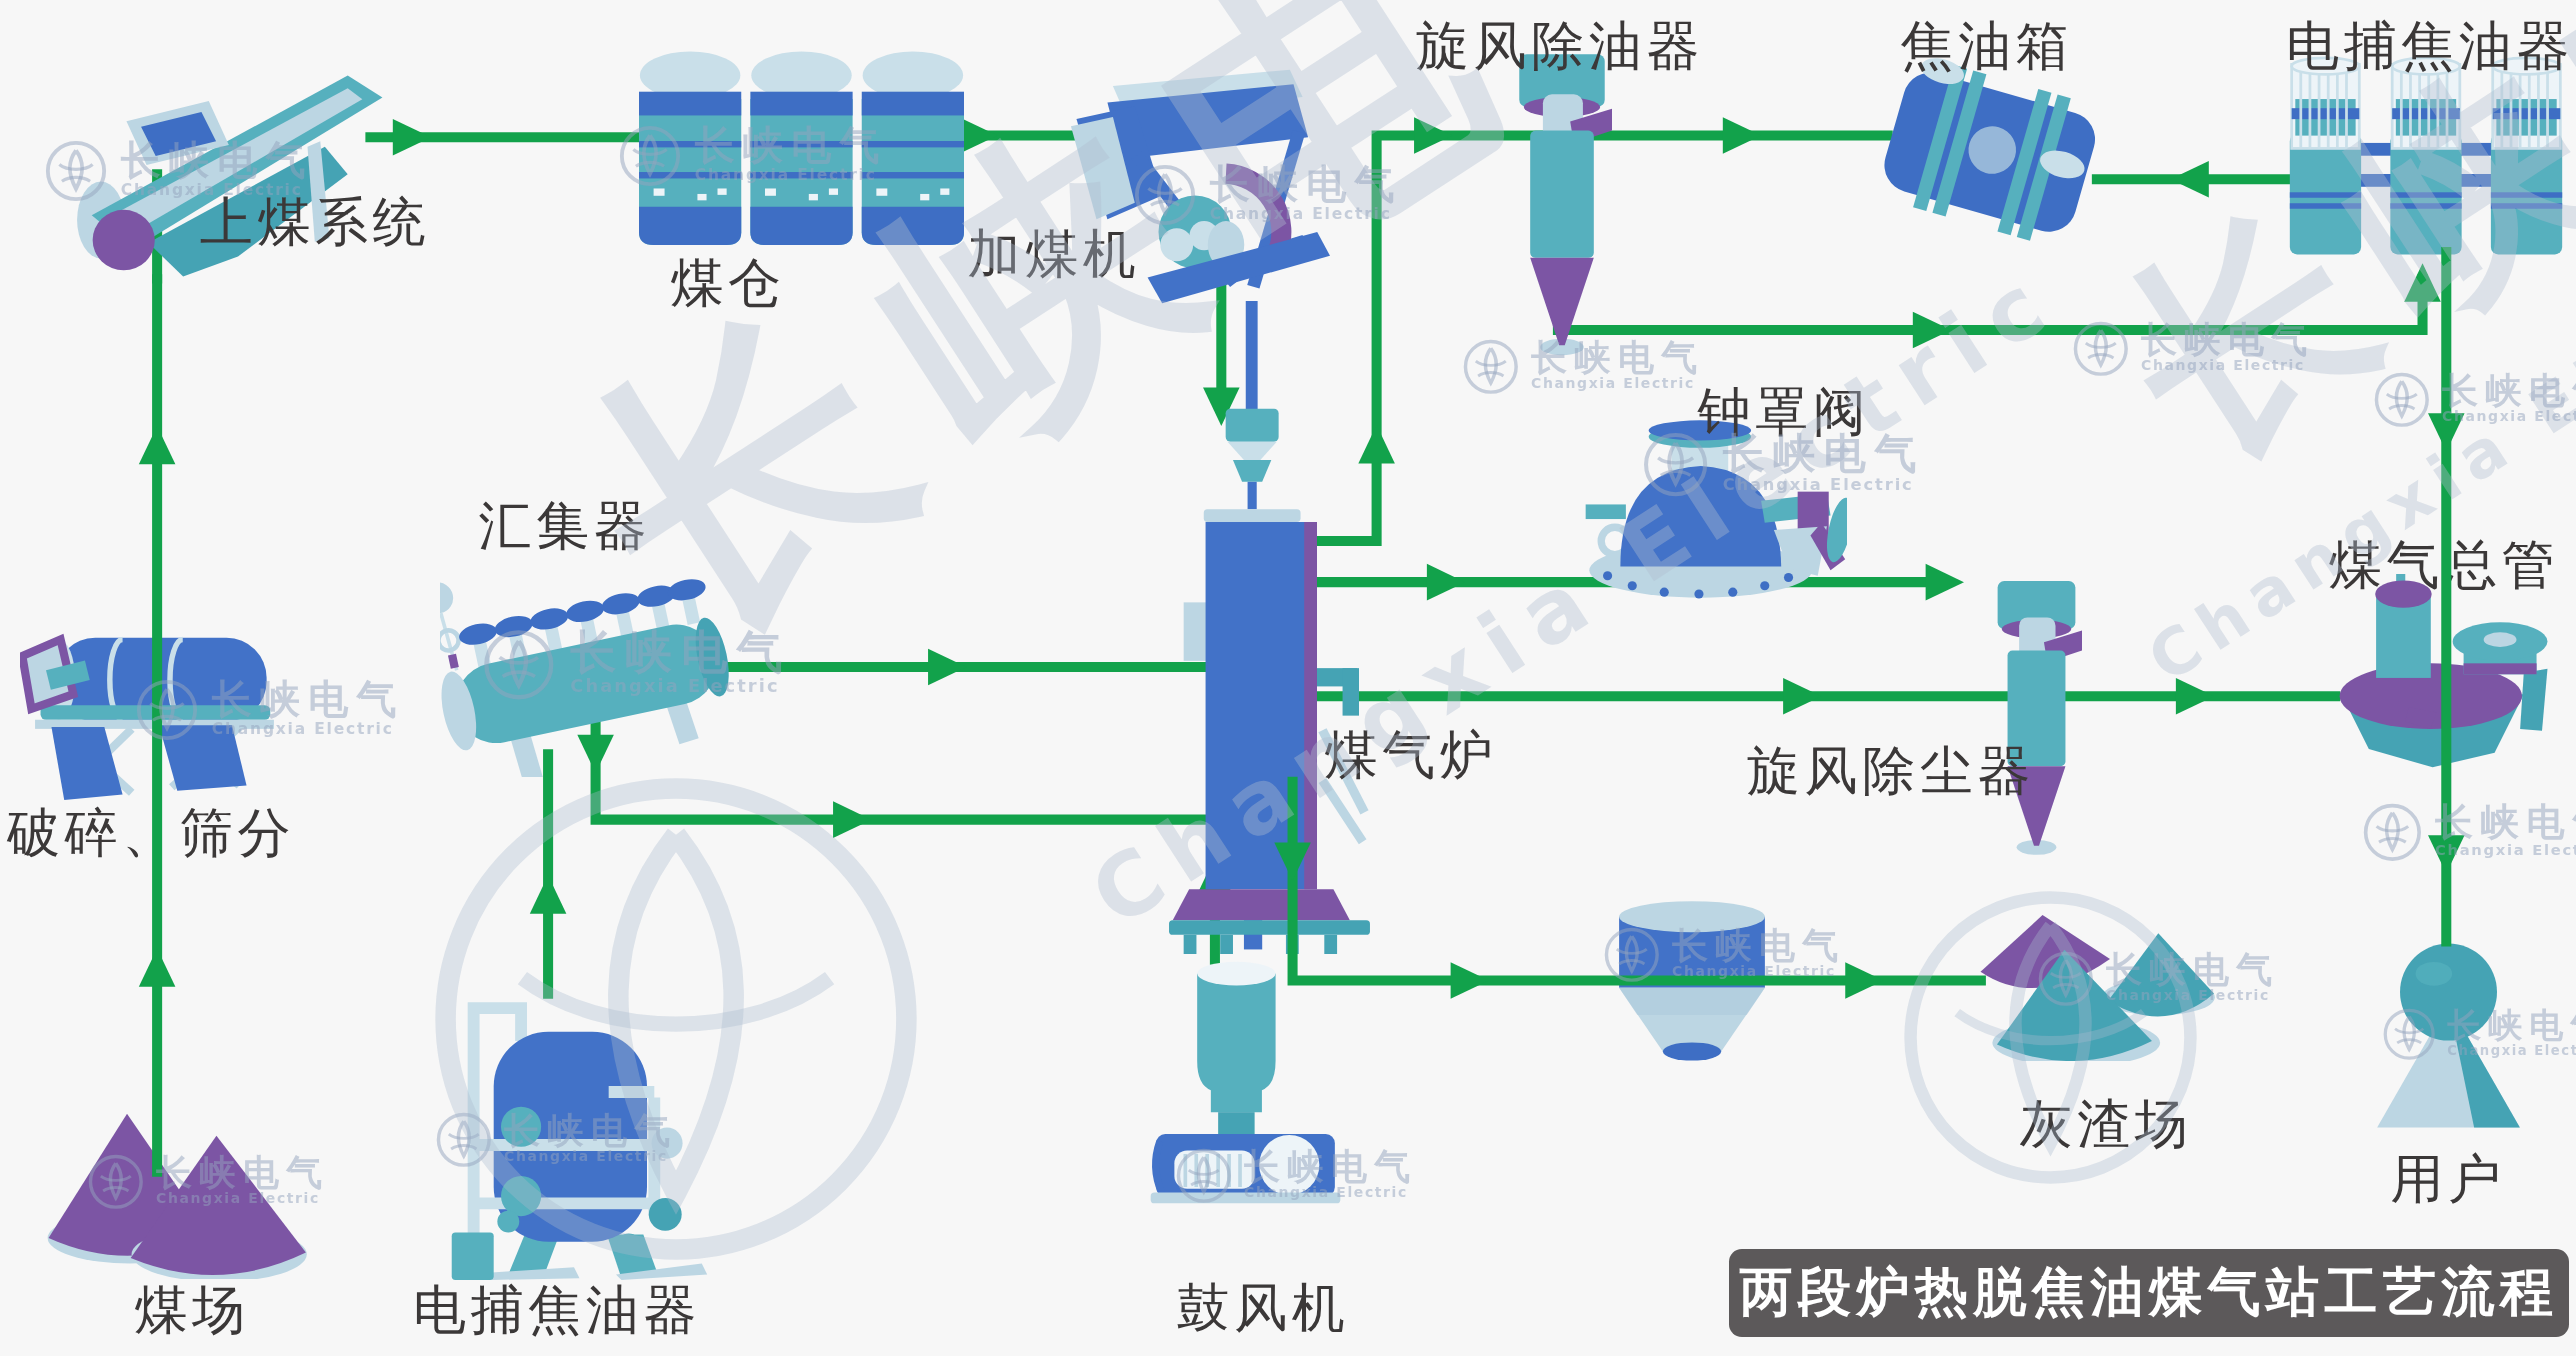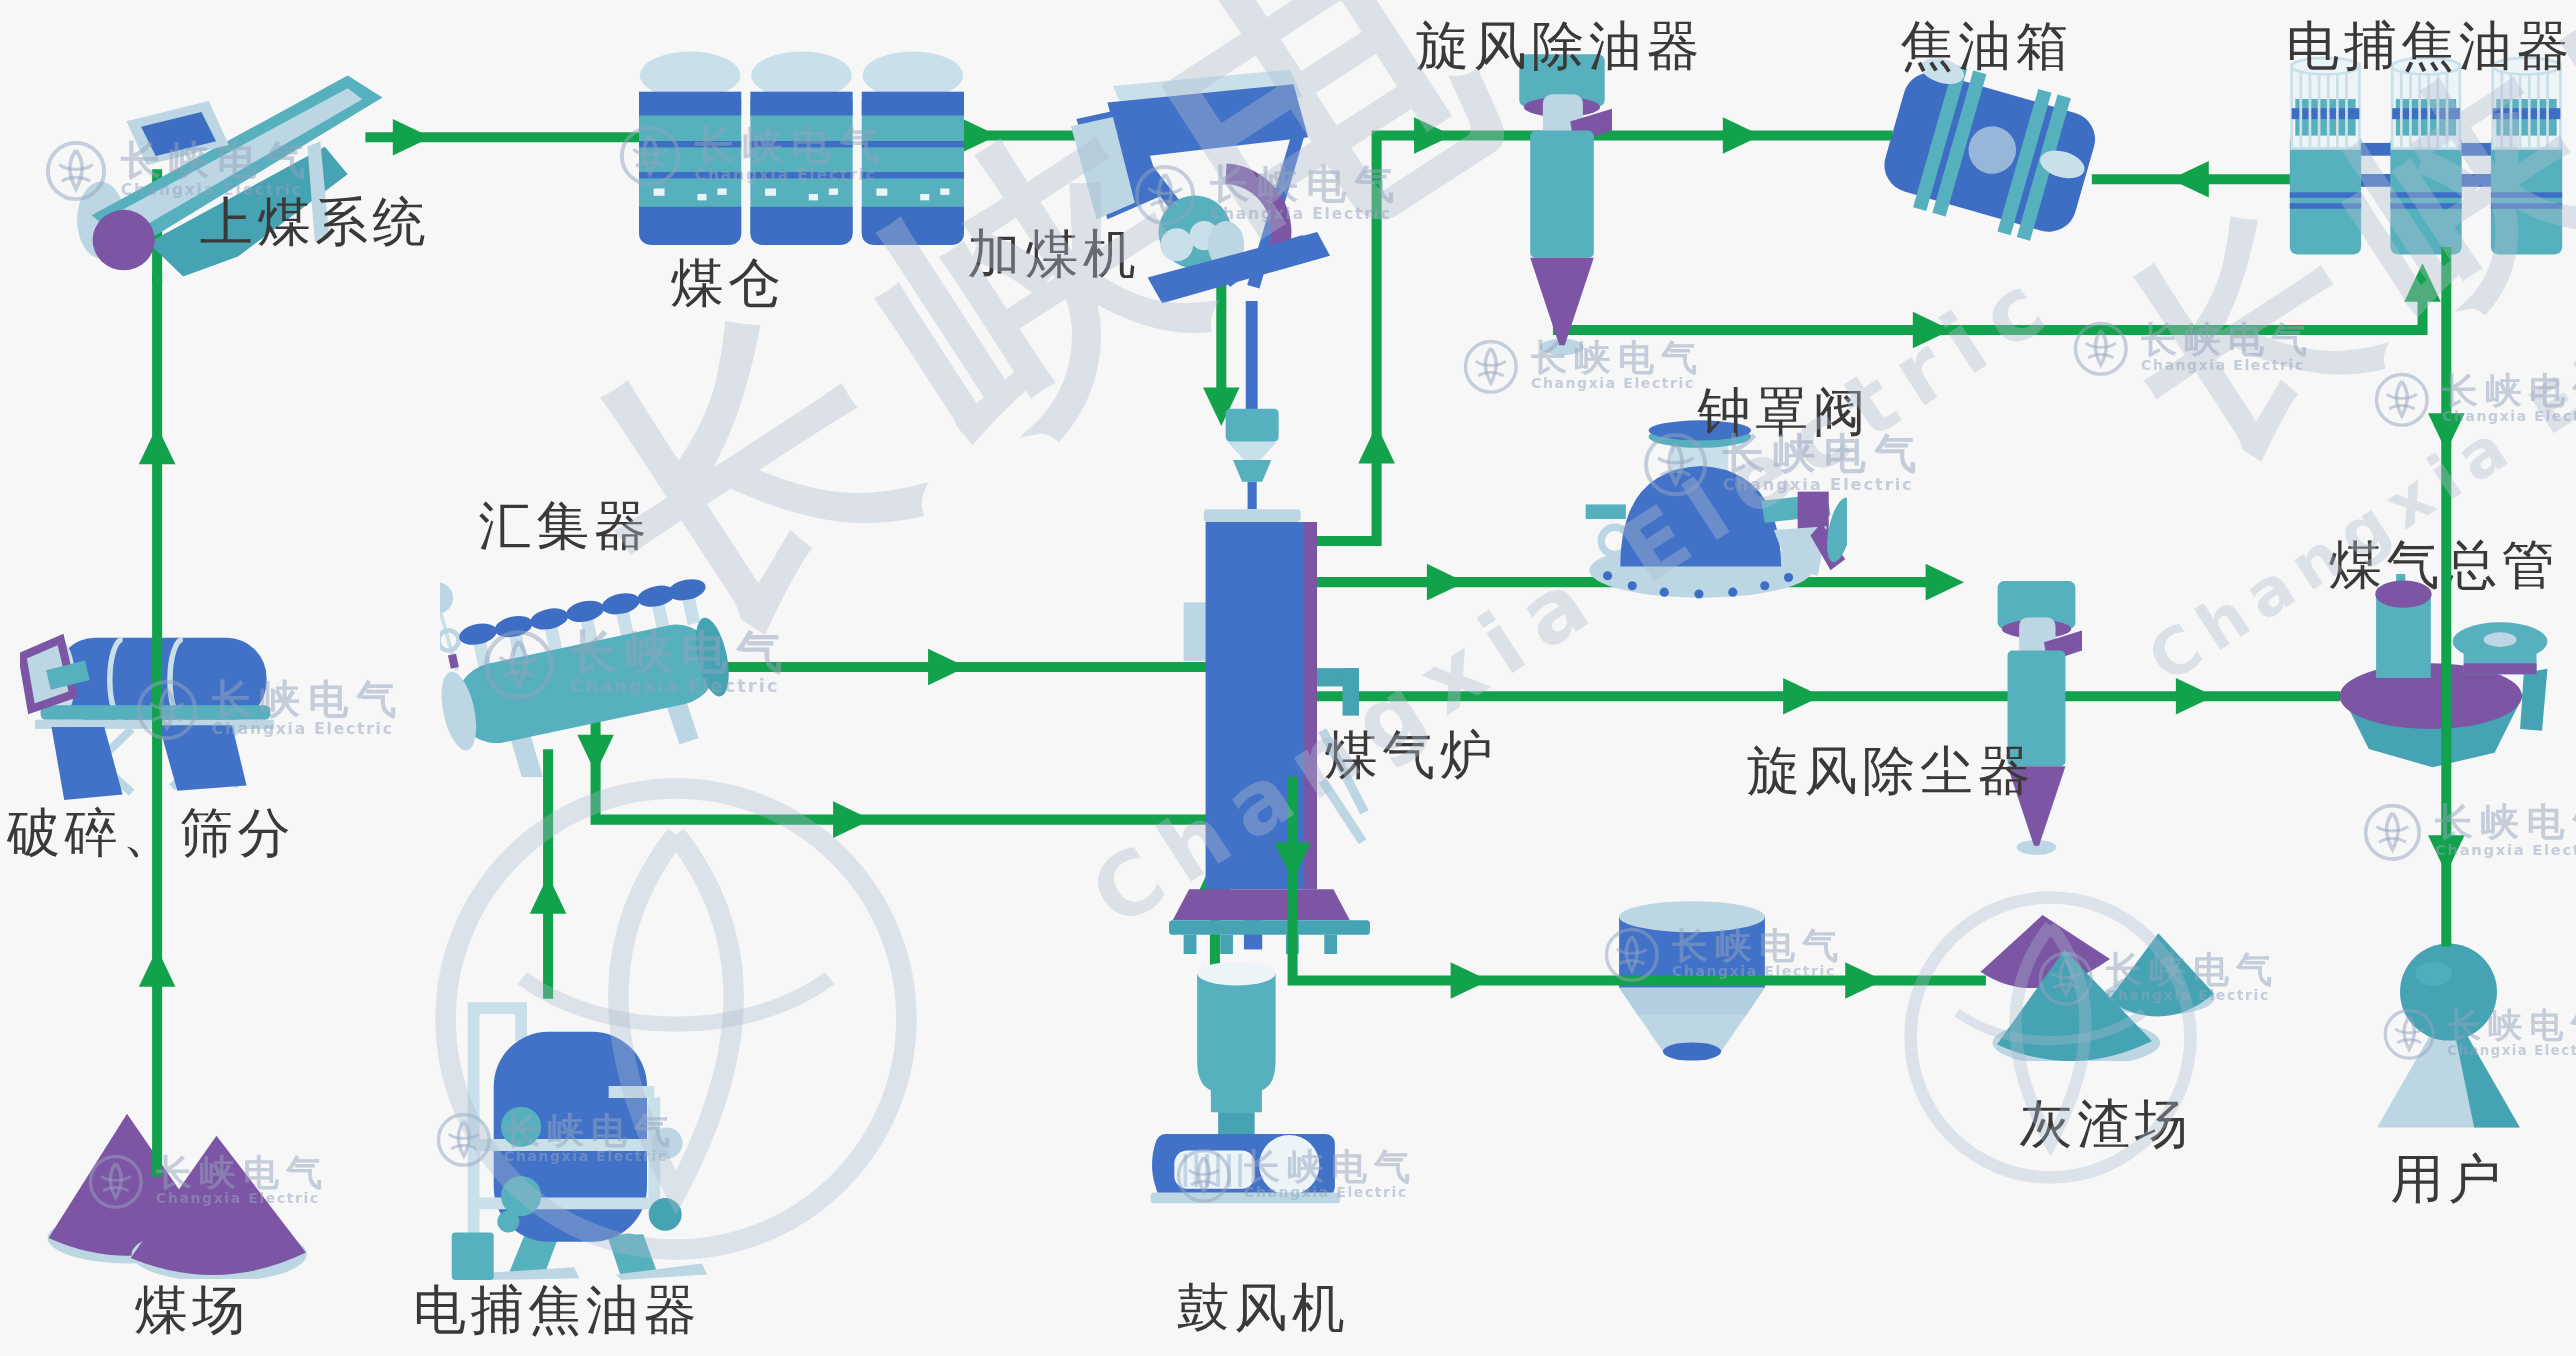--- a/index.html
+++ b/index.html
@@ -414,20 +414,21 @@
   <div class="node-label" style="left:1411px;top:720px">煤气炉</div>
   <div class="node-label" style="left:2444px;top:530px">煤气总管</div>
   <div class="node-label" style="left:1891px;top:736px">旋风除尘器</div>
   <div class="node-label" style="left:151px;top:798px">破碎、筛分</div>
   <div class="node-label" style="left:192px;top:1275px">煤场</div>
   <div class="node-label" style="left:557px;top:1275px">电捕焦油器</div>
   <div class="node-label" style="left:1263px;top:1273px">鼓风机</div>
   <div class="node-label" style="left:2106px;top:1089px">灰渣场</div>
   <div class="node-label" style="left:2448px;top:1144px">用户</div>
 
+  <div id="title-badge">两段炉热脱焦油煤气站工艺流程</div>
 
   <svg id="flow-over" class="flow" width="2576" height="1357" viewBox="0 0 2820 1485">
     <polyline points="172,300 172,1288"></polyline>
     <polyline points="2678,270 2678,1036"></polyline>
     <polyline points="1415,850 1415,1073 2174,1073"></polyline>
   <polygon points="172,466 152,508 192,508"></polygon>
       <polygon points="172,1038 152,1080 192,1080"></polygon>
       <polygon points="1415,964 1395,922 1435,922"></polygon>
       <polygon points="1630,1073 1588,1053 1588,1093"></polygon>
       <polygon points="2062,1073 2020,1053 2020,1093"></polygon>

